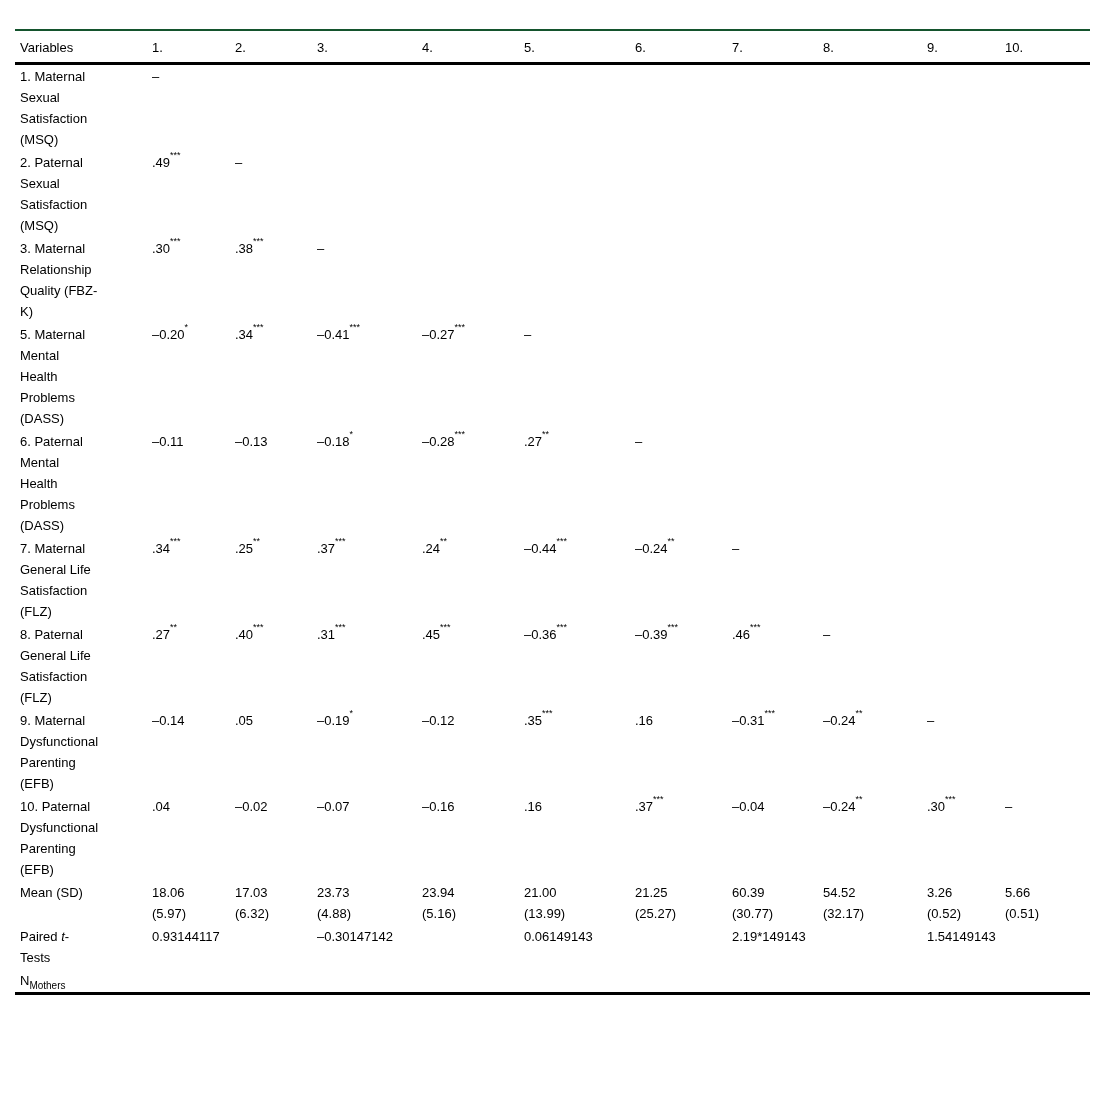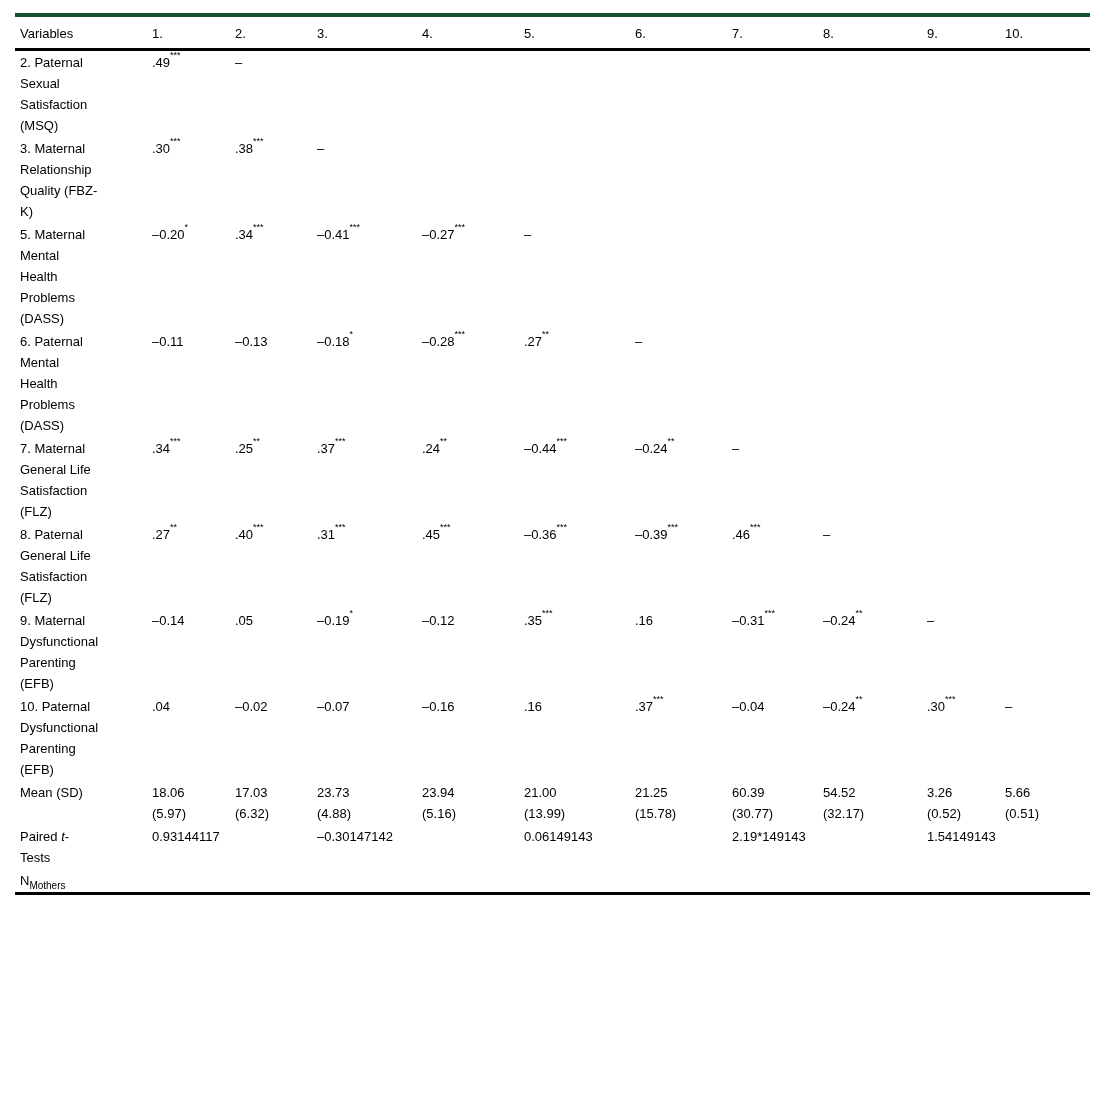--- a/index.html
+++ b/index.html
@@ -11,22 +11,22 @@
     width: 1103px;
     height: 1106px;
     font-family: "Liberation Sans", sans-serif;
     color: #000000;
     overflow: hidden;
   }
   table.corr-table {
     border-collapse: collapse;
     table-layout: fixed;
     width: 1075px;
-    margin: 13px 0 0 15px;
-    border-top: 4px solid #14532d;
+    margin: 29px 0 0 15px;
+    border-top: 2px solid #14532d;
     border-bottom: 3px solid #000000;
   }
   table.corr-table th,
   table.corr-table td {
     font-size: 13px;
     line-height: 21px;
     font-weight: normal;
     text-align: left;
     vertical-align: top;
     padding: 1px 4px 1px 5px;
@@ -82,20 +82,35 @@
         <th>6.</th>
         <th>7.</th>
         <th>8.</th>
         <th>9.</th>
         <th>10.</th>
       </tr>
   </thead>
   <tbody>
       <tr>
         <td>
+          <span class="var-label">1. Maternal Sexual Satisfaction (MSQ)</span>
+        </td>
+        <td>–</td>
+        <td></td>
+        <td></td>
+        <td></td>
+        <td></td>
+        <td></td>
+        <td></td>
+        <td></td>
+        <td></td>
+        <td></td>
+      </tr>
+      <tr>
+        <td>
           <span class="var-label">2. Paternal Sexual Satisfaction (MSQ)</span>
         </td>
         <td>.49<sup class="stars">***</sup></td>
         <td>–</td>
         <td></td>
         <td></td>
         <td></td>
         <td></td>
         <td></td>
         <td></td>
@@ -226,21 +241,21 @@
         <td>
           <div>23.94</div>
           <div>(5.16)</div>
         </td>
         <td>
           <div>21.00</div>
           <div>(13.99)</div>
         </td>
         <td>
           <div>21.25</div>
-          <div>(15.78)</div>
+          <div>(25.27)</div>
         </td>
         <td>
           <div>60.39</div>
           <div>(30.77)</div>
         </td>
         <td>
           <div>54.52</div>
           <div>(32.17)</div>
         </td>
         <td>

